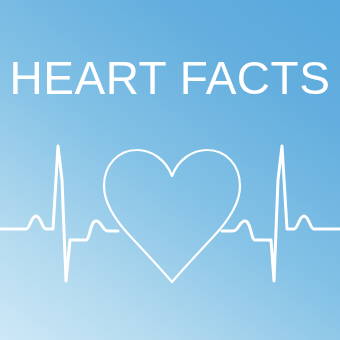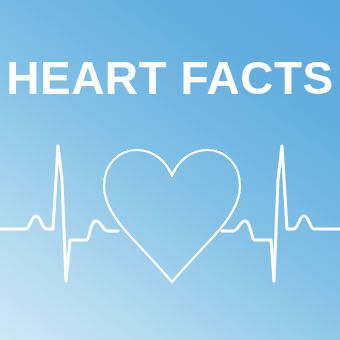--- a/index.html
+++ b/index.html
@@ -29,21 +29,21 @@
   .title {
     position: absolute;
     left: 0;
     right: 0;
     top: 55px;
     text-align: center;
     color: #ffffff;
     font-family: "Liberation Sans", sans-serif;
     font-size: 46px;
     line-height: 46px;
-    font-weight: 700;
+    font-weight: 400;
     letter-spacing: 0.5px;
     white-space: nowrap;
     user-select: none;
   }
   .artwork {
     position: absolute;
     left: 0;
     top: 0;
     width: 340px;
     height: 340px;

